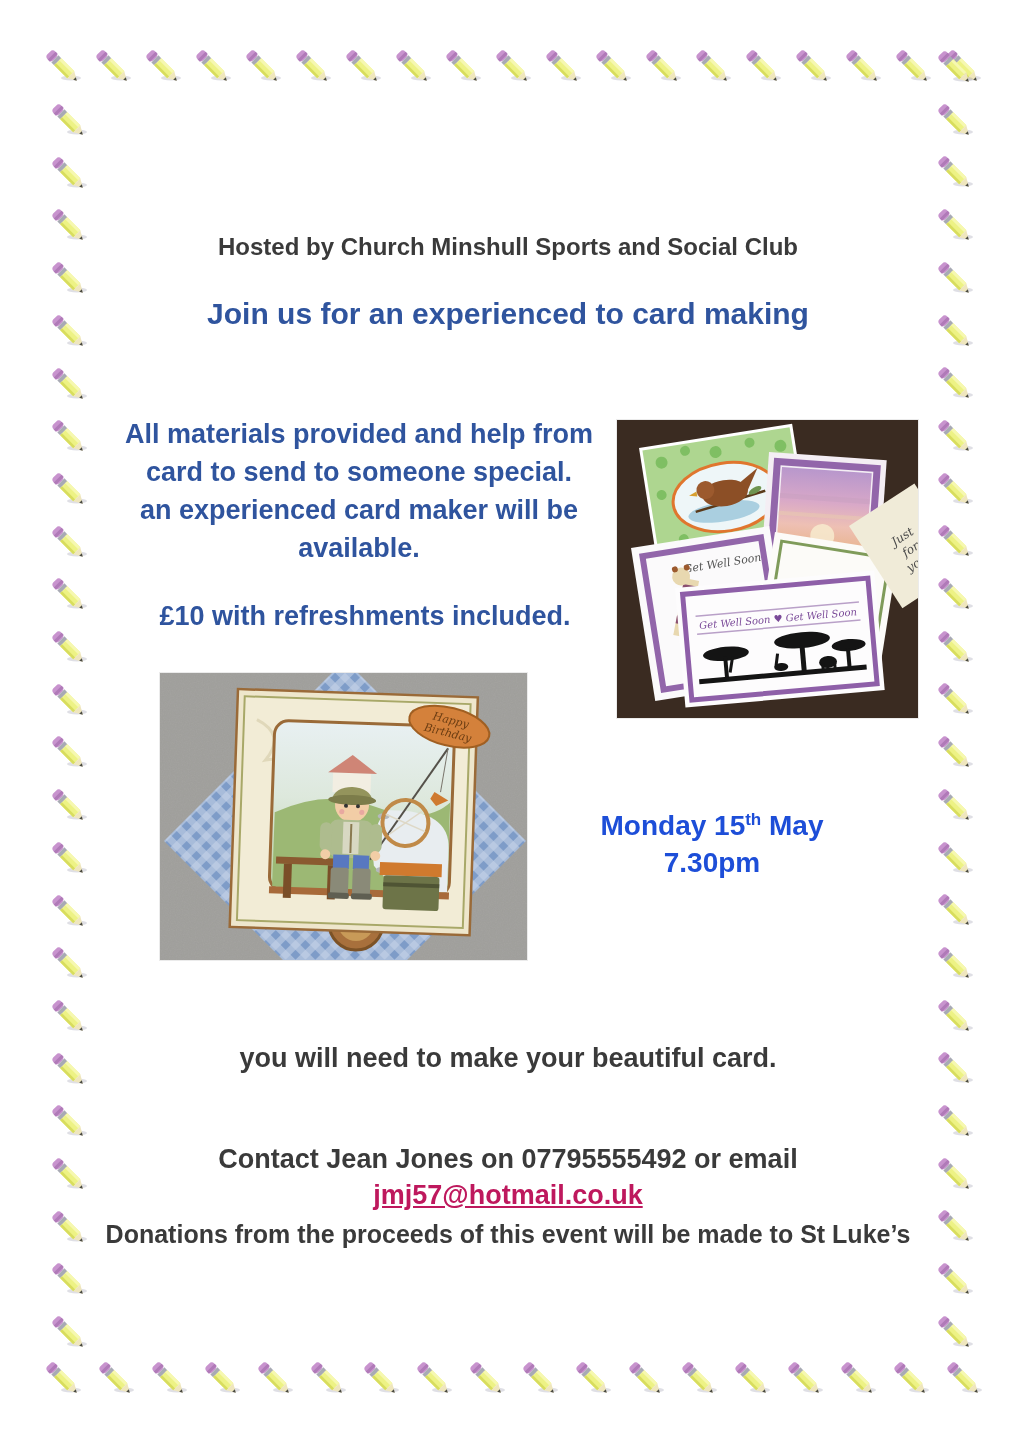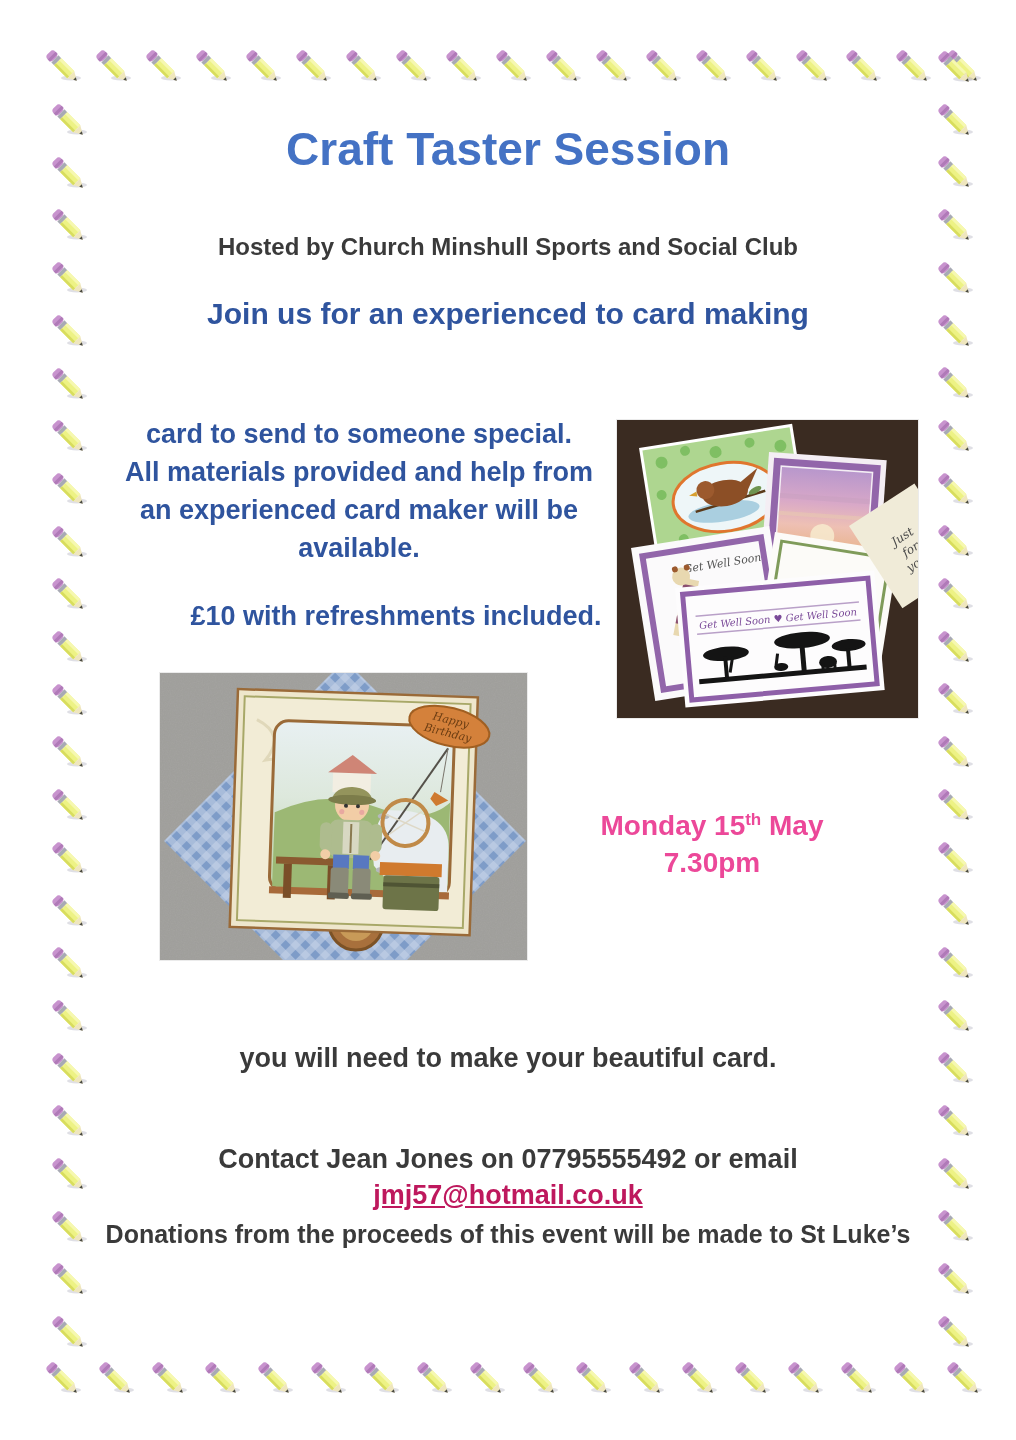--- a/index.html
+++ b/index.html
@@ -6,22 +6,22 @@
   .page{position:relative;width:1016px;height:1440px;background:#ffffff;overflow:hidden;
         font-family:"Liberation Sans", sans-serif;color:#3b3b3b;}
   .abs{position:absolute;}
   .ctr{text-align:center;font-weight:bold;}
   .nowrap{white-space:nowrap;}
   .title{left:0;right:0;top:122px;font-size:46px;font-weight:600;color:#4472c4;}
   .hosted{left:0;right:0;top:233px;font-size:24px;color:#3a3a3a;}
   .join{left:0;right:0;top:297px;font-size:30px;color:#2f549e;}
   .intro1{left:0;right:0;top:378px;font-size:27px;color:#2f549e;}
   .introRest{left:103px;width:512px;top:415px;font-size:27px;line-height:38px;color:#2f549e;}
-  .price{left:135px;width:522px;top:601px;font-size:27px;color:#2f549e;}
-  .event{left:552px;width:320px;top:801px;font-size:28px;line-height:37px;color:#ec4899;}
+  .price{left:104px;width:522px;top:601px;font-size:27px;color:#2f549e;}
+  .event{left:552px;width:320px;top:801px;font-size:28px;line-height:37px;color:#1d4ed8;}
   .event sup{font-size:17px;}
   .reserve{left:40px;right:40px;top:1039px;font-size:27px;line-height:39px;color:#3a3a3a;}
   .contact{left:40px;right:40px;top:1144px;font-size:27px;color:#3a3a3a;}
   .emailrow{left:40px;right:40px;top:1180px;font-size:27px;}
   .emailrow a{color:#be185d;text-decoration:underline;cursor:pointer;}
   .donate{left:30px;right:30px;top:1216px;font-size:25px;line-height:36px;color:#3a3a3a;}
   .photo{box-shadow:0 0 0 1px rgba(0,0,0,0.08);}
   .pencil{position:absolute;width:46px;height:46px;pointer-events:none;}
 </style>
 </head>
@@ -1143,27 +1143,26 @@
             <rect x="11.5" y="18" width="4" height="10" fill="#a8aab4"></rect>
             <rect x="15.5" y="18" width="18.5" height="10" fill="#edf285"></rect>
             <rect x="15.5" y="18" width="18.5" height="3" fill="#f6f8b0"></rect>
             <rect x="15.5" y="25.3" width="18.5" height="2.7" fill="#d8dd5e"></rect>
             <polygon points="34,18 42.5,23 34,28" fill="#efe6bd"></polygon>
             <polygon points="39.3,21.1 42.5,23 39.3,24.9" fill="#4a4a42"></polygon>
           </g>
         </svg></span>
     </div>
 
-  <div class="abs ctr title nowrap">Craft Taster Session</div>
   <div class="abs ctr hosted nowrap">Hosted by Church Minshull Sports and Social Club</div>
   <div class="abs ctr join nowrap">Join us for an experienced to card making</div>
 
   <div class="abs ctr introRest">
+    <div class="nowrap">All materials provided and help from</div>
     <div class="nowrap">card to send to someone special.</div>
-    <div class="nowrap">All materials provided and help from</div>
     <div class="nowrap">an experienced card maker will be</div>
     <div class="nowrap">available.</div>
   </div>
 
   <div class="abs ctr price nowrap">£10 with refreshments included.</div>
 
   <div class="abs photo" style="left:617px;top:420px;width:301px;height:298px;">
     <svg width="301" height="298" viewBox="0 0 301 298">
       <defs>
         <linearGradient id="sunsetG" x1="0" y1="0" x2="0" y2="1">

